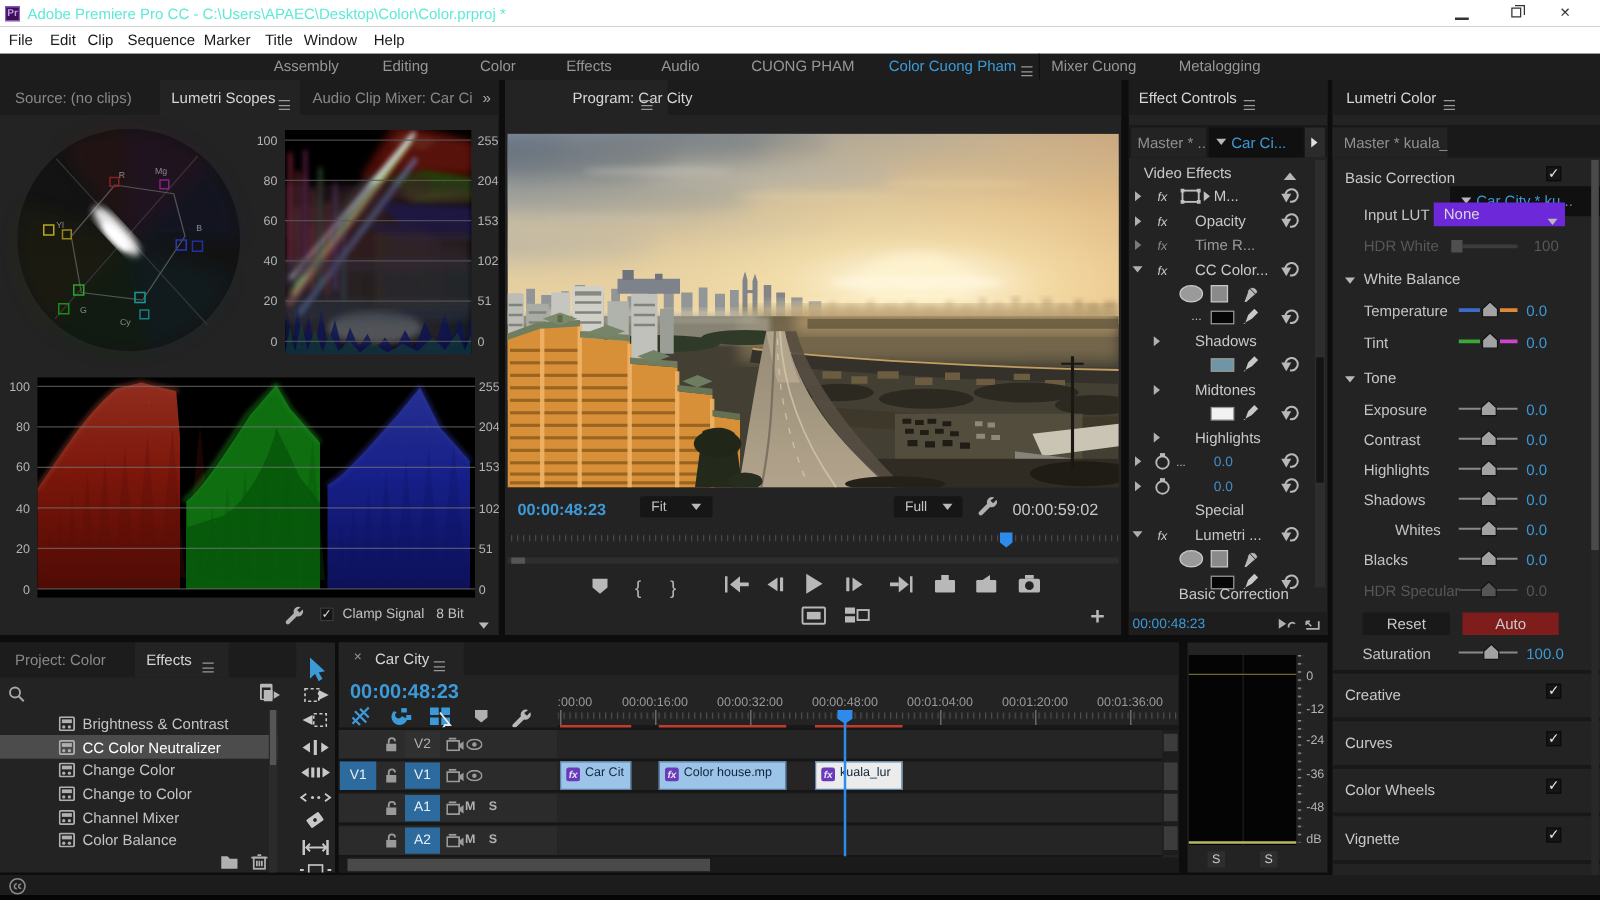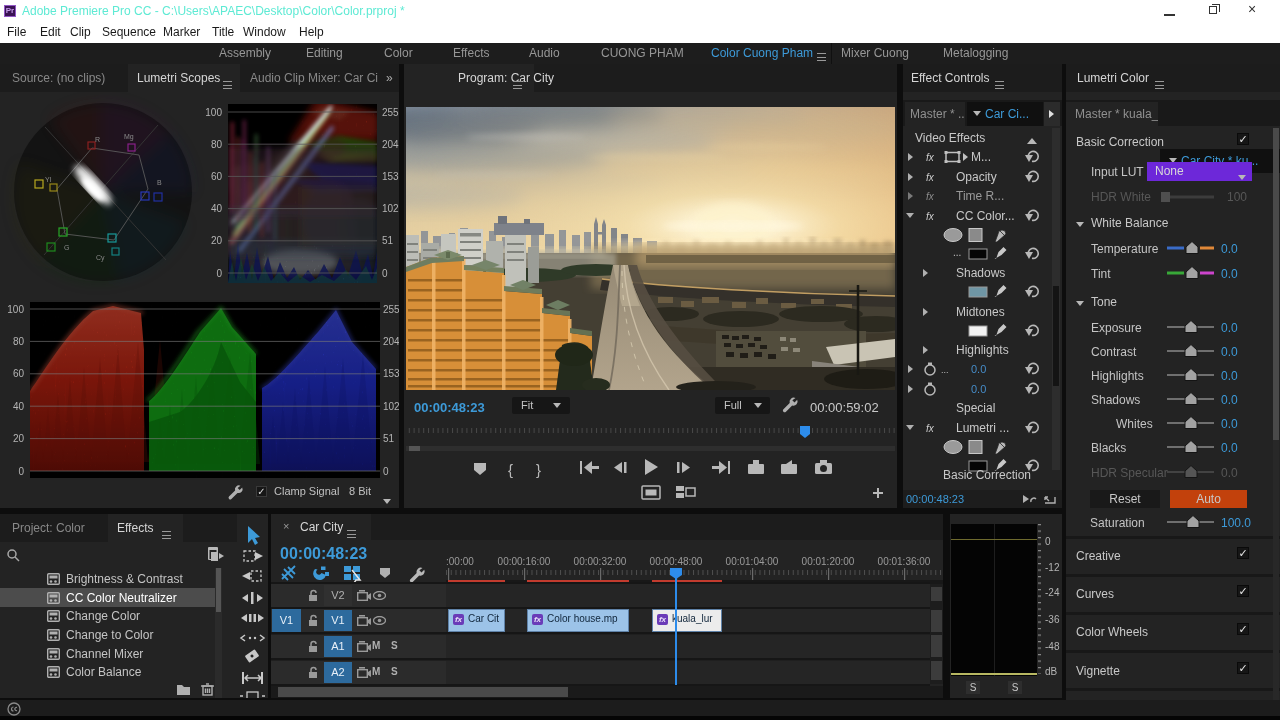--- a/index.html
+++ b/index.html
@@ -811,21 +811,21 @@
         <div class="abs blue" style="left:155px;top:277px;">0.0</div>
     <div class="abs" style="left:25px;top:301px;">Shadows</div>
         <div class="abs blue" style="left:155px;top:301px;">0.0</div>
     <div class="abs" style="left:25px;top:325px;margin-left:25px;">Whites</div>
         <div class="abs blue" style="left:155px;top:325px;">0.0</div>
     <div class="abs" style="left:25px;top:349px;">Blacks</div>
         <div class="abs blue" style="left:155px;top:349px;">0.0</div>
     <div class="abs" style="left:25px;top:374px;color:#575757;">HDR Specular</div>
         <div class="abs" style="left:155px;top:374px;color:#575757;">0.0</div>
     <div class="abs" style="left:24px;top:398px;width:70px;height:18px;background:#191919;color:#c8c8c8;text-align:center;line-height:18px;">Reset</div>
-    <div class="abs" style="left:104px;top:398px;width:77px;height:18px;background:#c2410c;color:#c8c8c8;text-align:center;line-height:18px;">Auto</div>
+    <div class="abs" style="left:104px;top:398px;width:77px;height:18px;background:#7f1d1d;color:#c8c8c8;text-align:center;line-height:18px;">Auto</div>
     <div class="abs" style="left:24px;top:424px;">Saturation</div>
         <div class="abs blue" style="left:155px;top:424px;">100.0</div>
     <svg class="abs" style="left:0;top:0;" width="214" height="440" viewBox="0 0 214 440">
       <g stroke-width="3">
         <rect x="95" y="100" width="9" height="10" fill="#4f4f4f"></rect>
         <line x1="104" y1="105" x2="148" y2="105" stroke="#3c3c3c" stroke-width="3"></line>
         <line x1="101" y1="156" x2="118" y2="156" stroke="#3a6cc8"></line>
         <line x1="134" y1="156" x2="148" y2="156" stroke="#e08838"></line>
         <line x1="101" y1="181" x2="118" y2="181" stroke="#38a838"></line>
         <line x1="134" y1="181" x2="148" y2="181" stroke="#cc44cc"></line>

